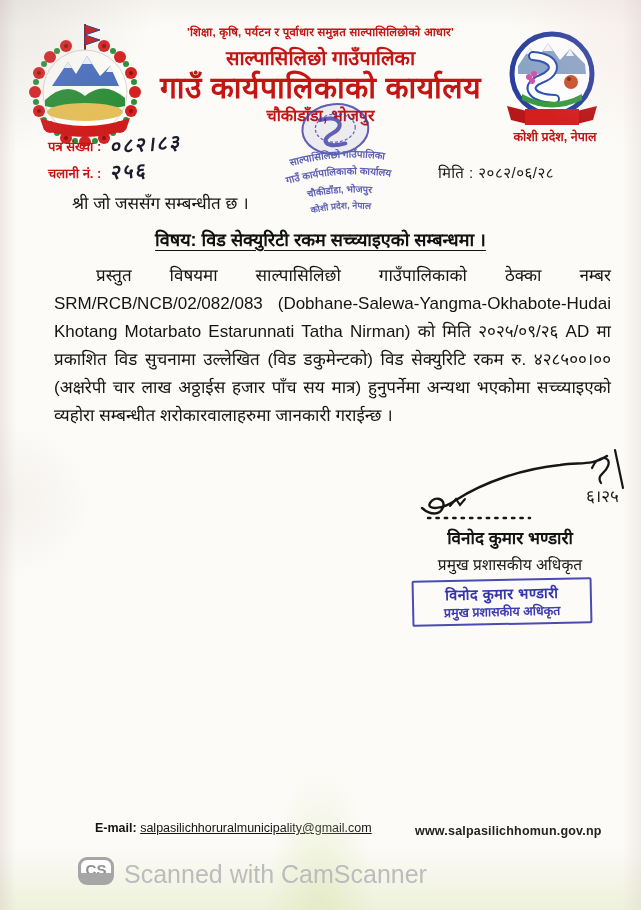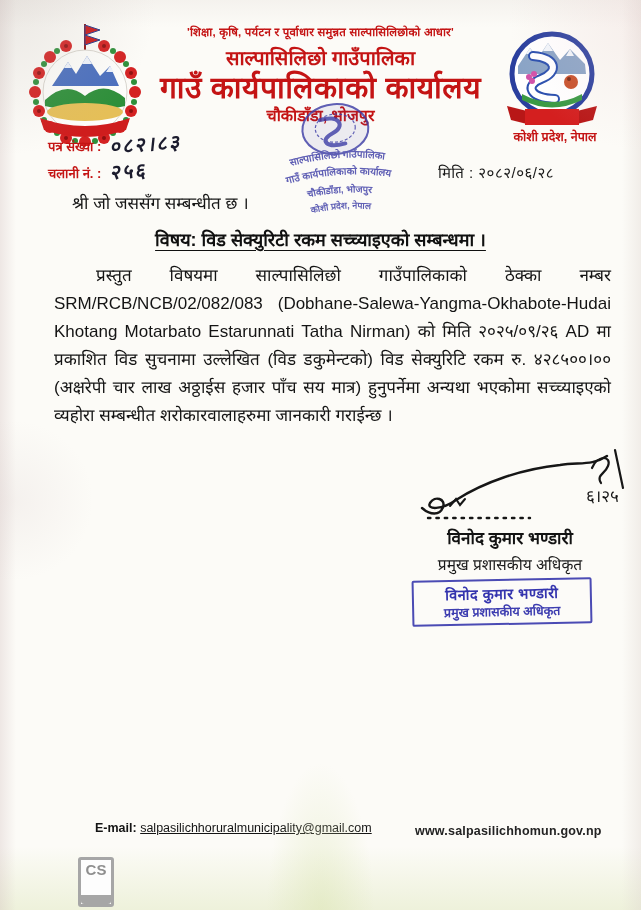--- a/index.html
+++ b/index.html
@@ -59,21 +59,21 @@
     transform:rotate(-1.2deg);padding:2px 4px 3px;text-align:center;background:rgba(255,255,255,.2);
   }
   .stamp-box .n{font-size:14.5px;font-weight:bold;color:#3434ae;letter-spacing:.5px;}
   .stamp-box .t{font-size:12.5px;font-weight:bold;color:#3d3db0;}
   
   .footer-email{left:95px;top:821px;font-size:12.5px;color:#141414;}
   .footer-email .lbl{font-weight:bold;}
   .footer-email .val{text-decoration:underline;font-weight:500;}
   .footer-web{left:415px;top:824px;font-size:12.5px;font-weight:bold;color:#232323;letter-spacing:.2px;}
   
-  .cs-badge{left:78px;top:857px;width:36px;height:50px;border:3px solid #a6a6a6;border-radius:3px;
+  .cs-badge{left:78px;top:857px;width:36px;height:28px;border:3px solid #a6a6a6;border-radius:9px;
     background:#fdfdfd;box-sizing:border-box;z-index:45;}
   .cs-badge .cs-txt{display:block;text-align:center;font-size:15px;font-weight:bold;color:#8f8f8f;line-height:20px;}
   .cs-badge .cs-bar{position:absolute;left:0;bottom:0;width:100%;height:9px;background:#a6a6a6;border-radius:0 0 3px 3px;}
   .cs-label{left:124px;top:860px;font-size:25px;color:#bcbcbc;z-index:45;font-weight:400;}
 </style>
 </head>
 <body>
 
 <div class="page">
 
@@ -224,15 +224,16 @@
   <div class="abs footer-email">
     <span class="lbl">E-mail:</span>
     <span class="val">salpasilichhoruralmunicipality@gmail.com</span>
   </div>
   <div class="abs footer-web">www.salpasilichhomun.gov.np</div>
 
   <div class="abs cs-badge">
     <span class="cs-txt">CS</span>
     <span class="cs-bar"></span>
   </div>
+  <div class="abs cs-label">Scanned with CamScanner</div>
 
   <div class="scan-overlay"></div>
 </div>
 
 </body></html>

